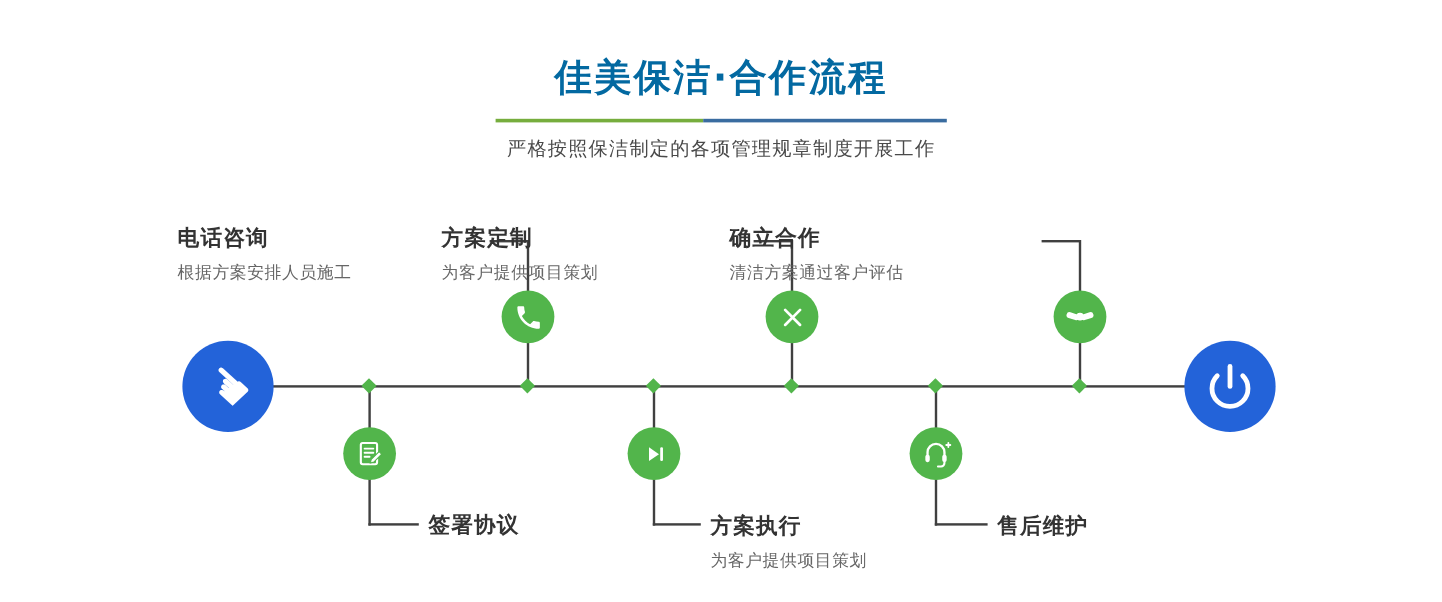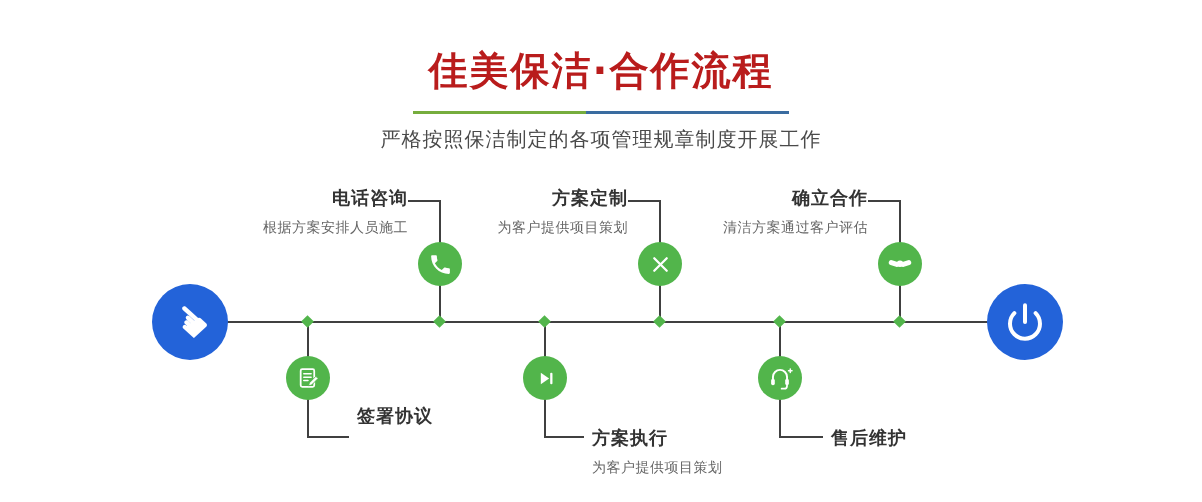--- a/index.html
+++ b/index.html
@@ -5,25 +5,25 @@
   * { margin:0; padding:0; box-sizing:border-box; }
   html,body { width:1202px; height:502px; }
   body {
     font-family:"DejaVu Sans","Liberation Sans",sans-serif;
     background:#ffffff;
   }
   .canvas { position:relative; width:1202px; height:502px; background:#fff; overflow:hidden; }
 
   
   .header { position:absolute; top:44px; left:0; width:100%; text-align:center; }
-  .page-title { font-size:39px; font-weight:bold; color:#b91c1c; letter-spacing:2px; }
+  .page-title { font-size:31px; font-weight:bold; color:#0369a1; letter-spacing:2px; }
   .title-underline { width:376px; height:3px; margin:13px auto 0; display:flex; }
   .title-underline .seg-green { width:46%; height:100%; background:#76ad3d; }
   .title-underline .seg-blue  { flex:1; height:100%; background:#3a6ca0; }
-  .page-subtitle { margin-top:12px; font-size:20px; color:#4a4a4a; letter-spacing:1px; }
+  .page-subtitle { margin-top:12px; font-size:16px; color:#4a4a4a; letter-spacing:1px; }
 
   
   .main-line { position:absolute; left:190px; top:321px; width:835px; height:2px; background:#404040; }
 
   .vline { position:absolute; width:2px; background:#404040; }
   .hline { position:absolute; height:2px; background:#404040; }
 
   .diamond { position:absolute; width:9px; height:9px; background:#52b54b; transform:rotate(45deg); top:317px; }
 
   .endpoint {
@@ -36,21 +36,21 @@
     color:#fff; font-size:42px; line-height:1; transform:rotate(42deg);
     font-family:"DejaVu Sans",sans-serif; user-select:none;
   }
 
   .step-circle {
     position:absolute; width:44px; height:44px; border-radius:50%;
     background:#52b54b; display:flex; align-items:center; justify-content:center;
   }
 
   
-  .labels-top { position:absolute; text-align:right; }
+  .labels-top { position:absolute; }
   .labels-bottom { position:absolute; text-align:left; }
   .step-title { font-size:18px; font-weight:bold; color:#333333; letter-spacing:1px; }
   .step-desc  { font-size:14px; color:#666666; margin-top:9px; letter-spacing:0.5px; }
 
   svg { display:block; }
 </style>
 </head>
 <body>
 
 <div class="canvas">
@@ -163,21 +163,21 @@
   </div>
   <div class="labels-top" style="right:574px; top:186px; width:260px;">
     <div class="step-title">方案定制</div>
     <div class="step-desc">为客户提供项目策划</div>
   </div>
   <div class="labels-top" style="right:334px; top:186px; width:260px;">
     <div class="step-title">确立合作</div>
     <div class="step-desc">清洁方案通过客户评估</div>
   </div>
 
-  <div class="labels-bottom" style="left:357px; top:404px; width:260px;">
+  <div class="labels-bottom" style="left:357px; top:425px; width:260px;">
     <div class="step-title">签署协议</div>
   </div>
   <div class="labels-bottom" style="left:592px; top:426px; width:260px;">
     <div class="step-title">方案执行</div>
     <div class="step-desc">为客户提供项目策划</div>
   </div>
   <div class="labels-bottom" style="left:831px; top:426px; width:280px;">
     <div class="step-title">售后维护</div>
   </div>
 

